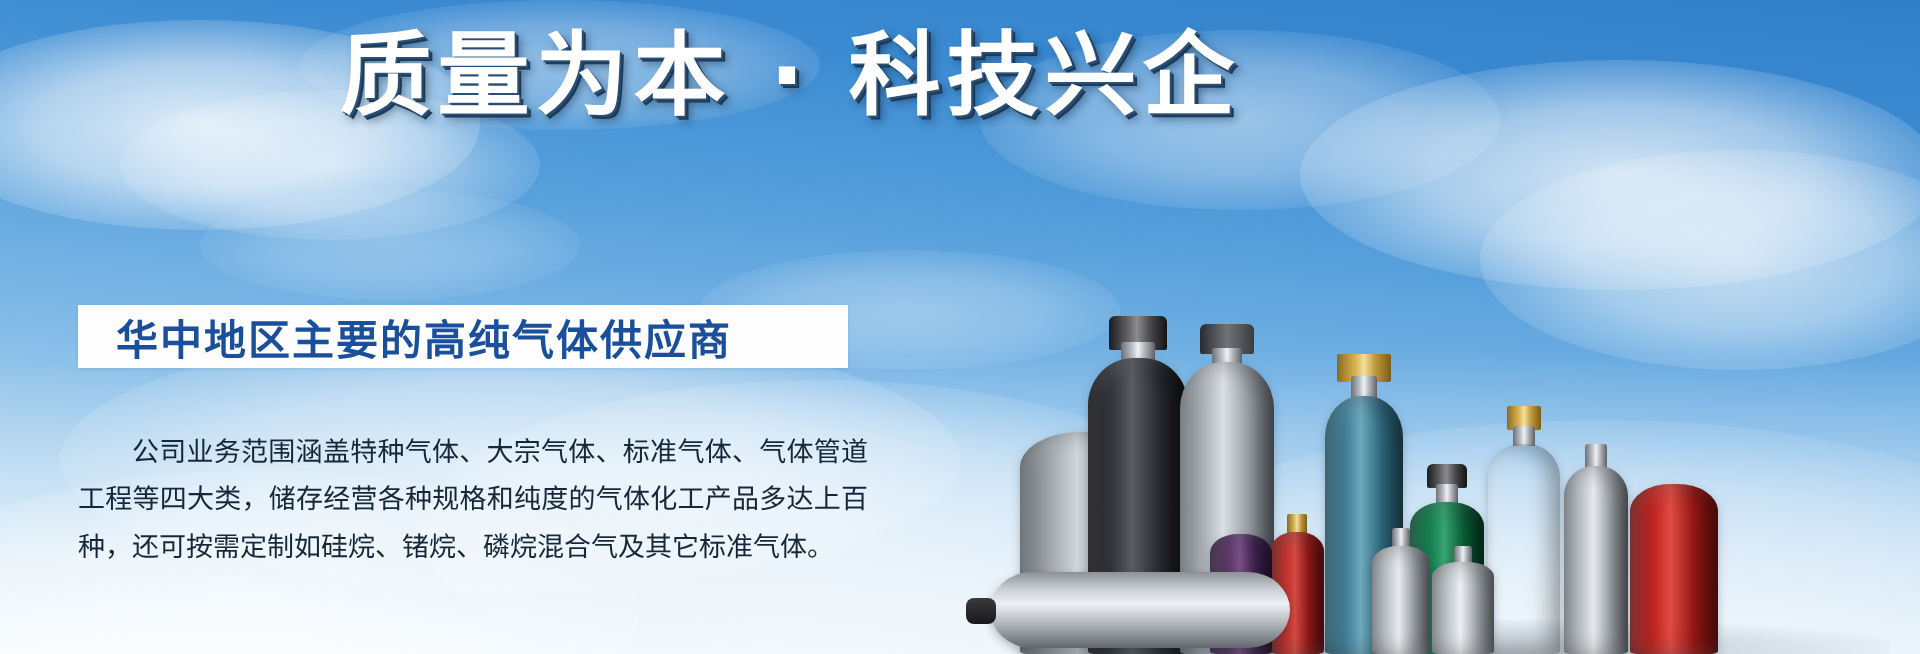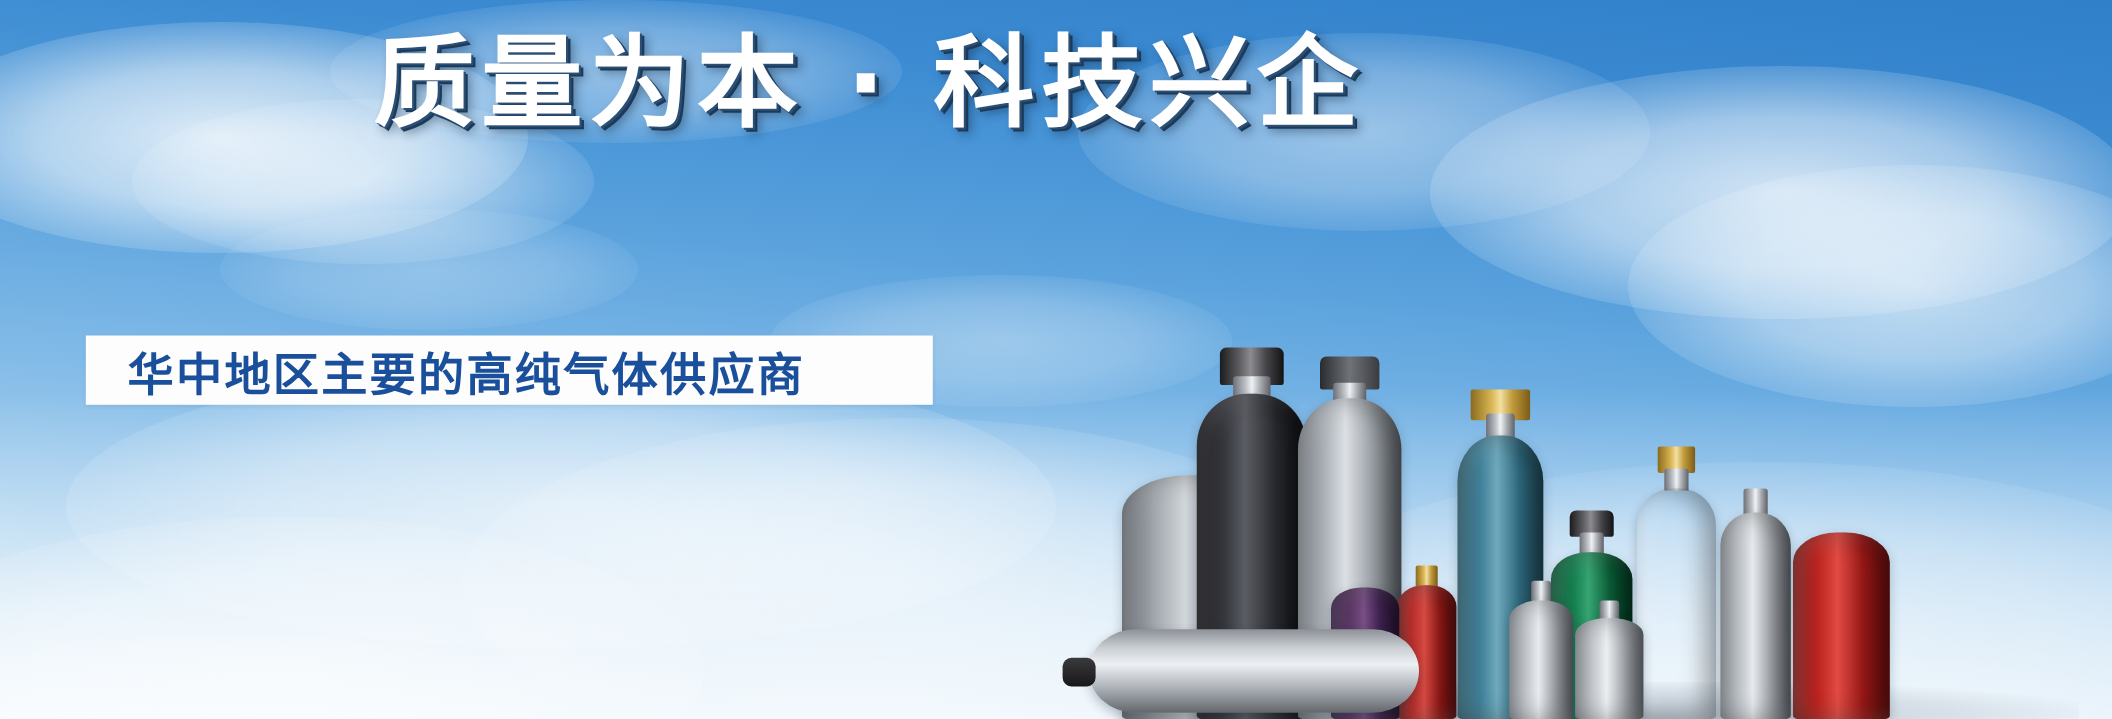--- a/index.html
+++ b/index.html
@@ -284,14 +284,15 @@
     </div>
   </div>
 
   <div class="headline">质量为本 · 科技兴企</div>
 
 
   <div class="highlight-box">
     <div class="highlight-box-text">华中地区主要的高纯气体供应商</div>
   </div>
 
+  <div class="body-copy">公司业务范围涵盖特种气体、大宗气体、标准气体、气体管道工程等四大类，储存经营各种规格和纯度的气体化工产品多达上百种，还可按需定制如硅烷、锗烷、磷烷混合气及其它标准气体。</div>
 
 </div>
 
 </body></html>

